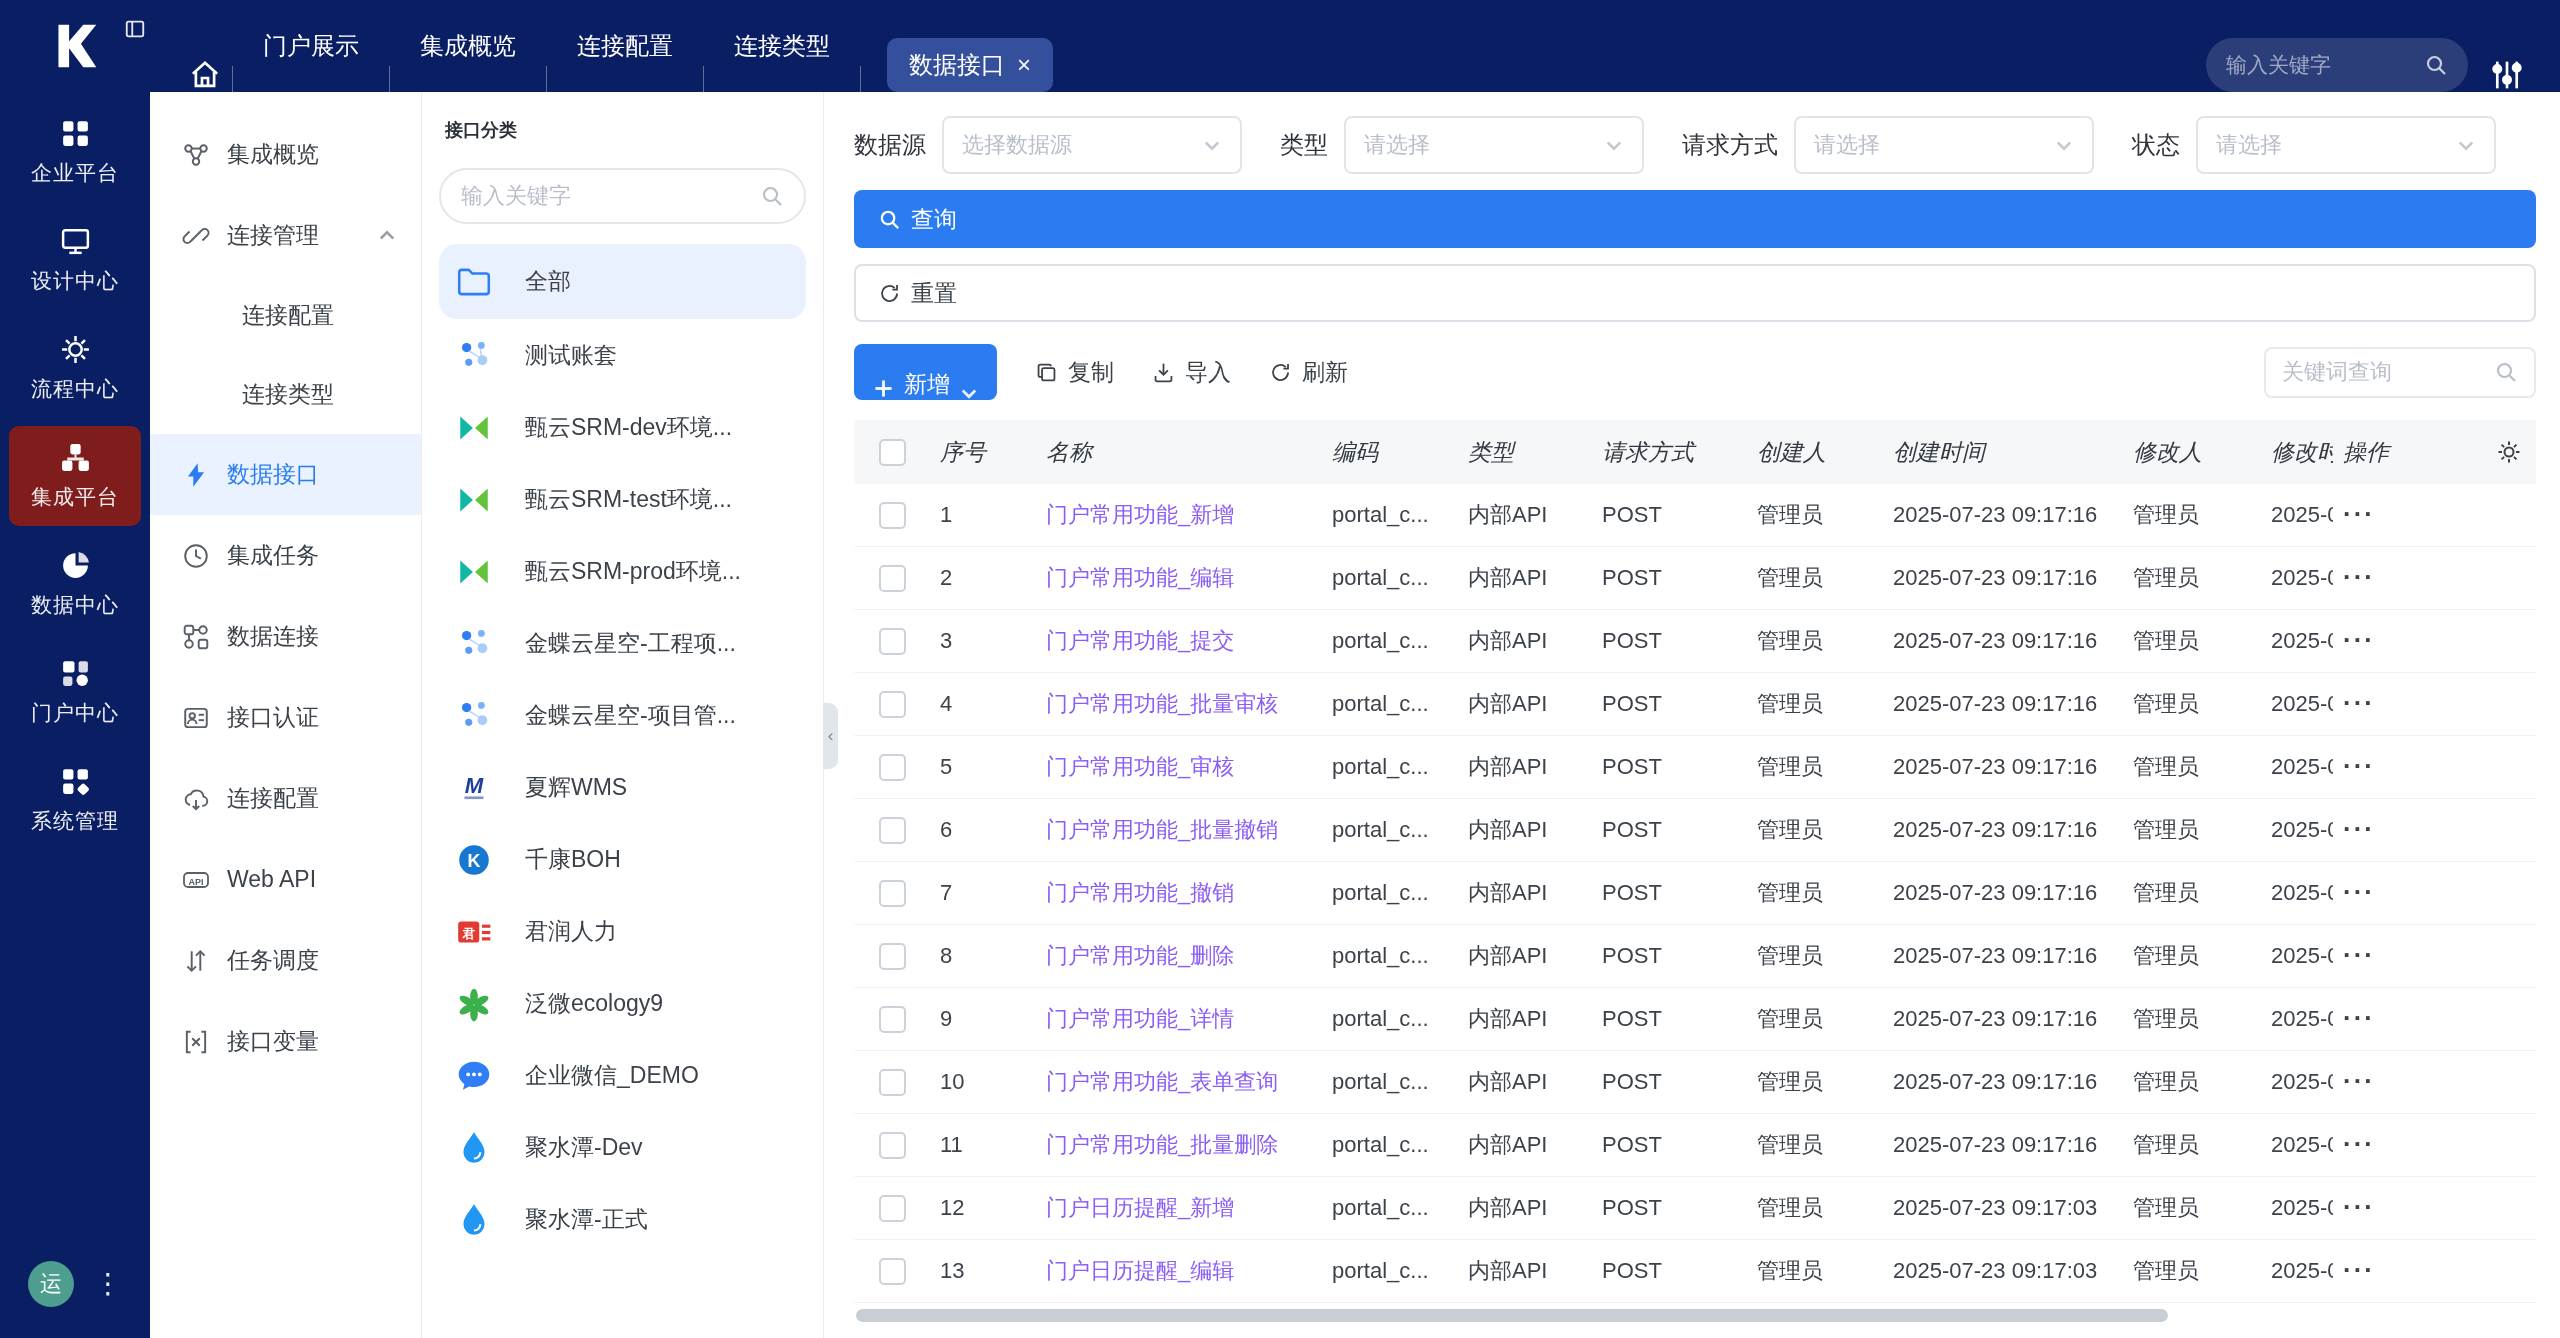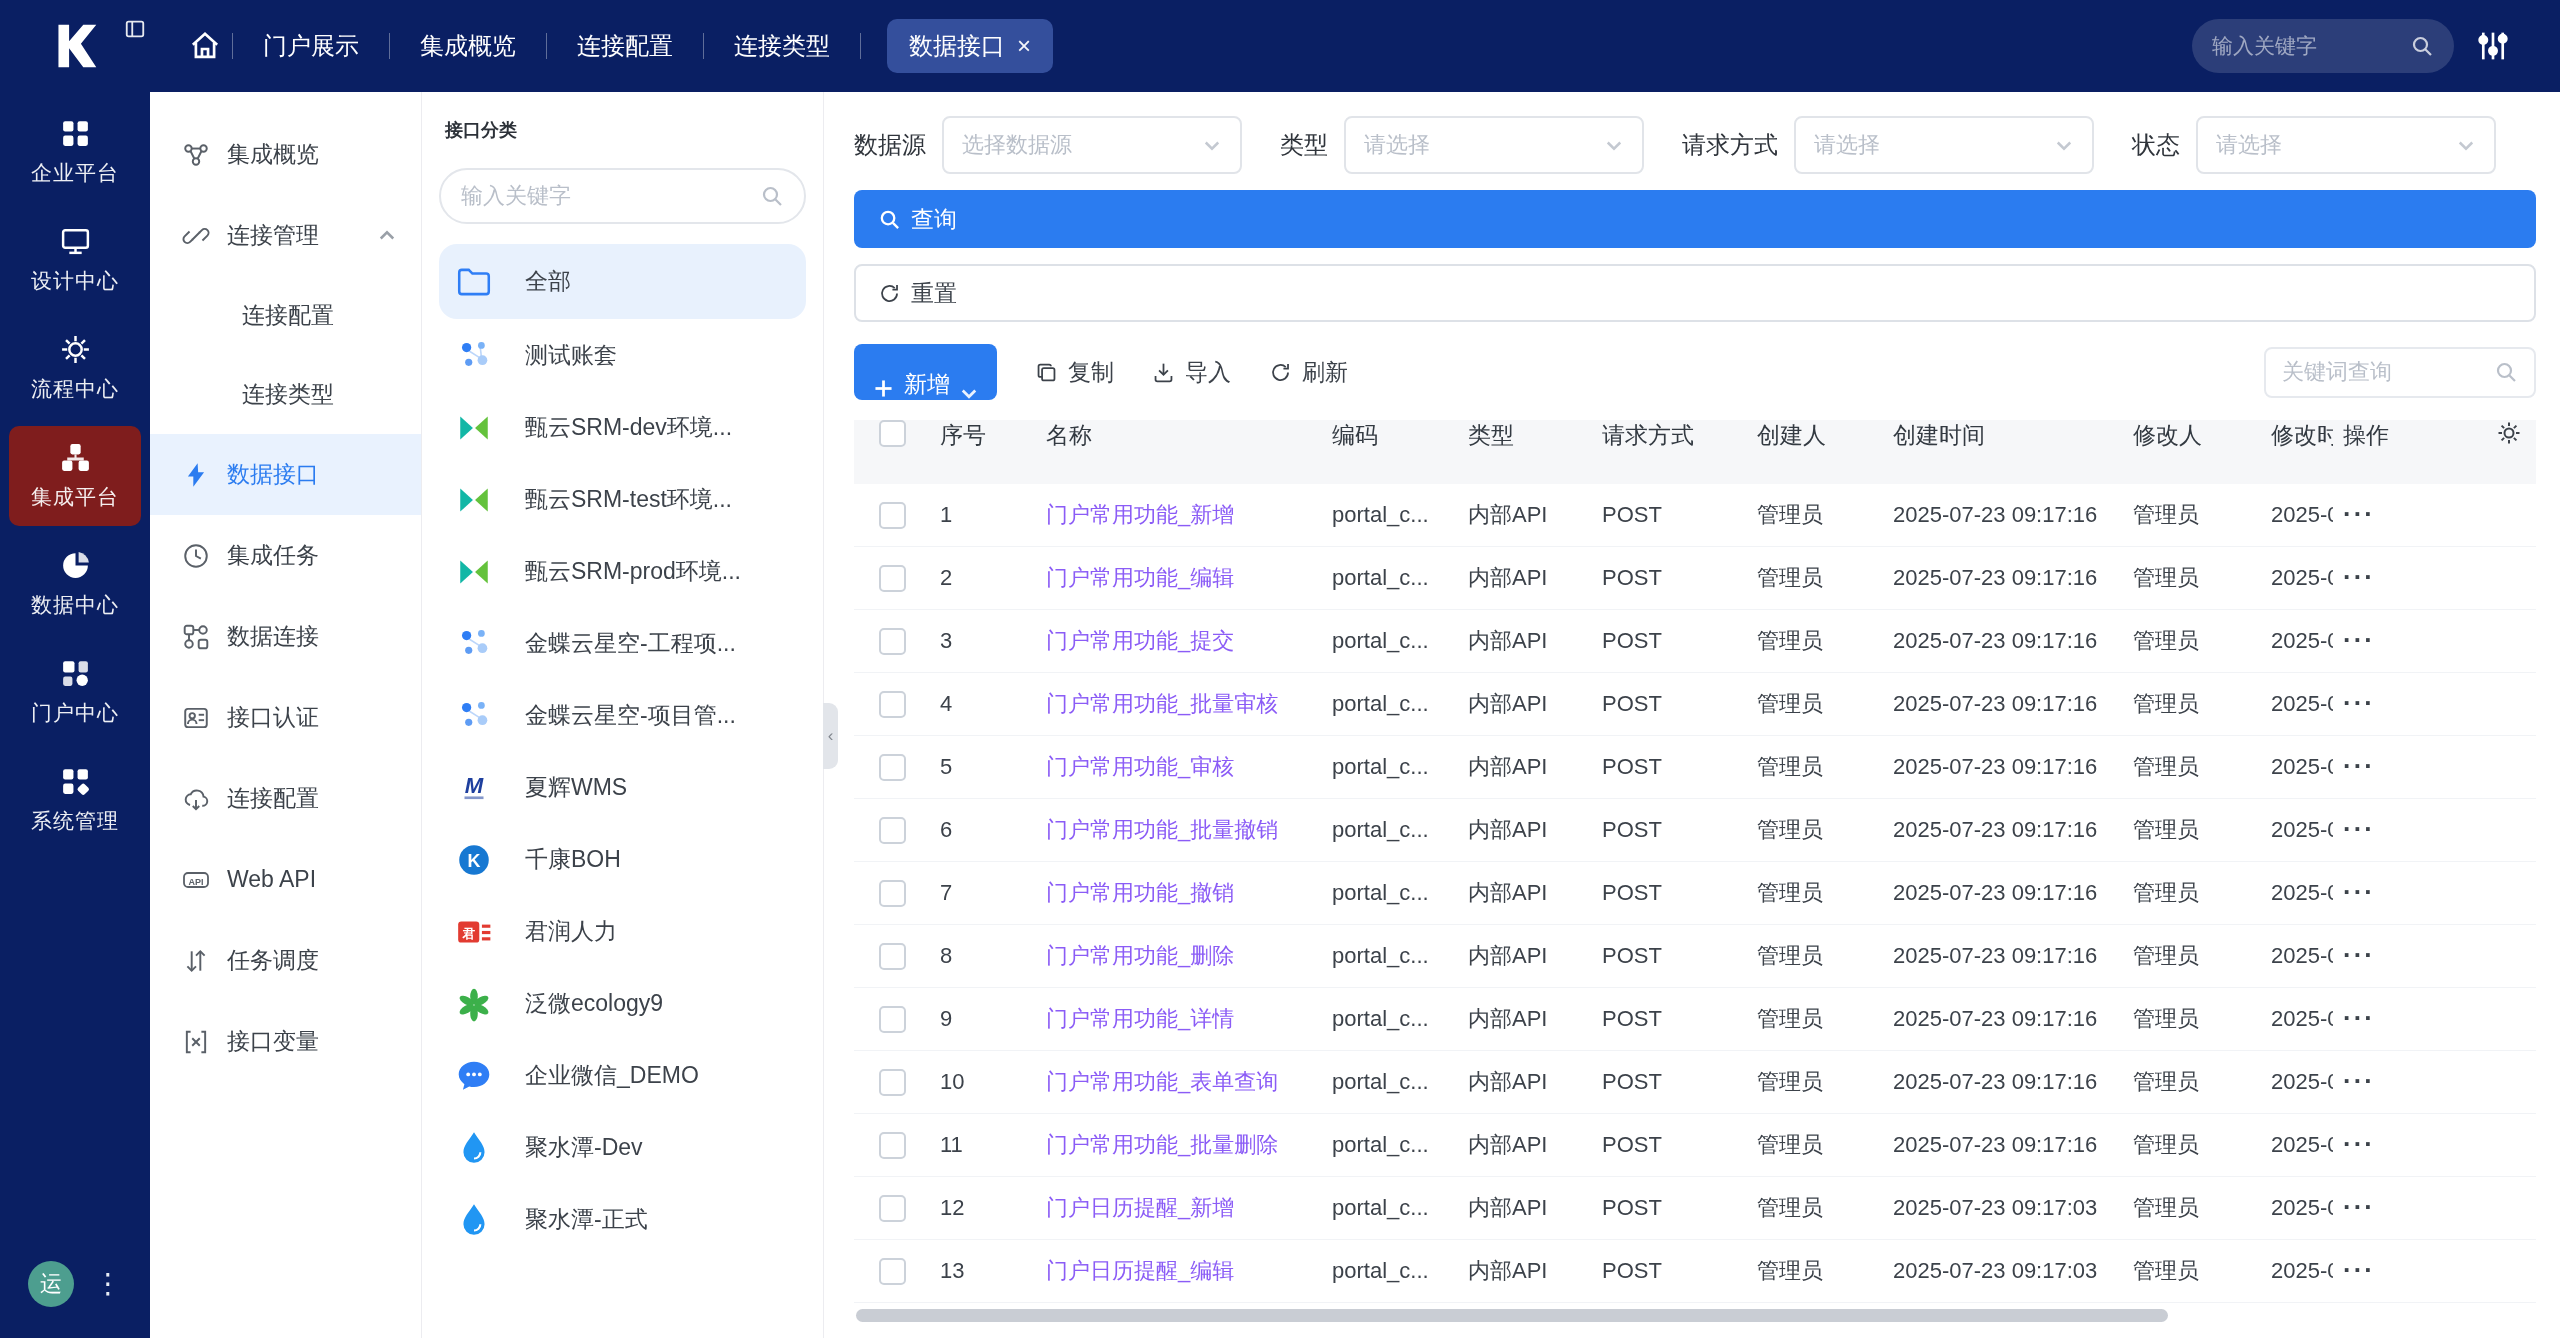--- a/index.html
+++ b/index.html
@@ -19,21 +19,21 @@
   .rail-item.active{background:#7f1d1d;align-items:center;}
   .rail-icon{width:33px;height:33px;color:#fff;}
   .rail-icon svg{width:100%;height:100%;}
   .rail-label{font-size:21px;letter-spacing:1px;}
   .rail-bottom{height:92px;width:100%;display:flex;align-items:center;justify-content:center;gap:20px;padding-bottom:16px;}
   .avatar{width:46px;height:46px;border-radius:50%;background:#4d9e8f;color:#fff;font-size:22px;display:flex;align-items:center;justify-content:center;}
   .more-dots{color:#e8ecf5;font-size:28px;line-height:1;}
 
   
   .right{flex:1;display:flex;flex-direction:column;min-width:0;}
-  .topbar{height:92px;flex:0 0 92px;display:flex;align-items:center;padding:0 50px 0 28px;color:#fff;}
+  .topbar{height:92px;flex:0 0 92px;display:flex;align-items:flex-end;padding:0 36px 0 28px;color:#fff;}
   .home-btn{width:34px;height:34px;color:#fff;margin:0 10px;}
   .tb-divider{width:1px;height:26px;background:rgba(255,255,255,.35);}
   .tb-tab{font-size:24px;color:#fff;padding:0 30px;height:92px;display:flex;align-items:center;background:none;}
   .tb-tab.active{height:54px;border-radius:10px;background:rgba(104,138,226,.45);margin-left:26px;padding:0 22px;gap:12px;}
   .tab-close{font-size:24px;opacity:.95;line-height:1;}
   .tb-search{margin-left:auto;width:262px;height:54px;border-radius:27px;background:rgba(255,255,255,.14);display:flex;align-items:center;padding:0 20px;gap:10px;}
   .tb-search input{flex:1;color:#fff;font-size:21px;min-width:0;}
   .tb-search input::placeholder{color:rgba(255,255,255,.55);}
   .tb-search .mag{width:24px;height:24px;color:rgba(255,255,255,.75);flex:0 0 24px;}
   .tb-filter{width:34px;height:34px;margin-left:22px;color:#fff;}
@@ -79,21 +79,21 @@
   .btn-add .chev{color:rgba(255,255,255,.9);width:17px;height:17px;}
   .tool-btn{display:flex;align-items:center;gap:10px;font-size:23px;color:#3c424a;}
   .tool-btn .bicon{color:#3c424a;}
   .tool-search{margin-left:auto;width:272px;height:51px;border:2px solid #e6e9ee;border-radius:8px;display:flex;align-items:center;padding:0 16px;gap:8px;}
   .tool-search input{flex:1;font-size:22px;color:#333;min-width:0;}
   .tool-search input::placeholder{color:#b9bfc9;}
   .tool-search .mag{width:24px;height:24px;color:#b9bfc9;flex:0 0 24px;}
 
   
   .table{margin-top:20px;}
-  .thead{display:flex;background:#f6f7f9;height:64px;align-items:flex-start;}
+  .thead{display:flex;background:#f6f7f9;height:64px;align-items:center;font-style:italic;}
   .tr{display:flex;height:63px;align-items:center;border-bottom:1px solid #f1f3f6;}
   .th{font-size:23px;color:#333a42;font-weight:500;}
   .td{font-size:22px;color:#3c424a;}
   .th,.td{padding:0 10px;overflow:hidden;white-space:nowrap;flex:0 0 auto;}
   .col-check{width:76px;display:flex;justify-content:center;}
   .col-idx{width:106px;}
   .col-name{width:286px;}
   .col-code{width:136px;}
   .col-type{width:134px;}
   .col-method{width:155px;}

